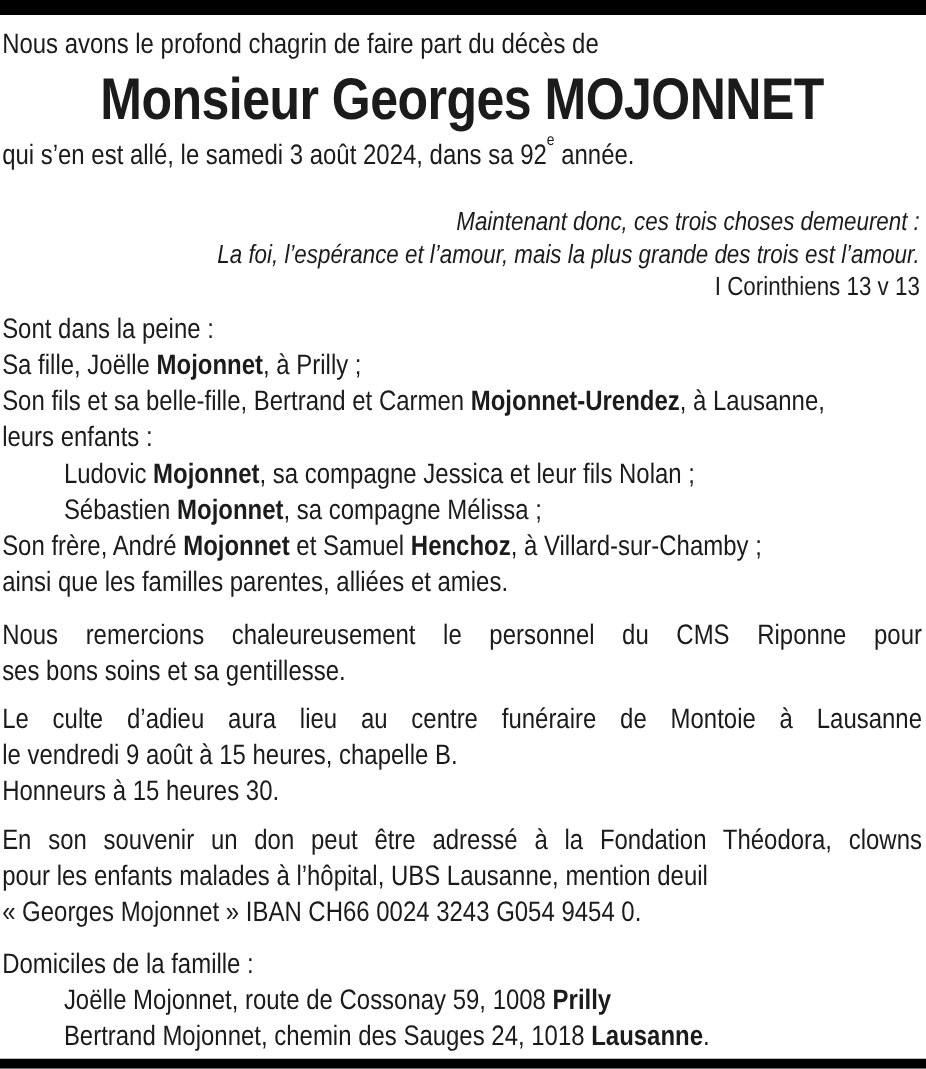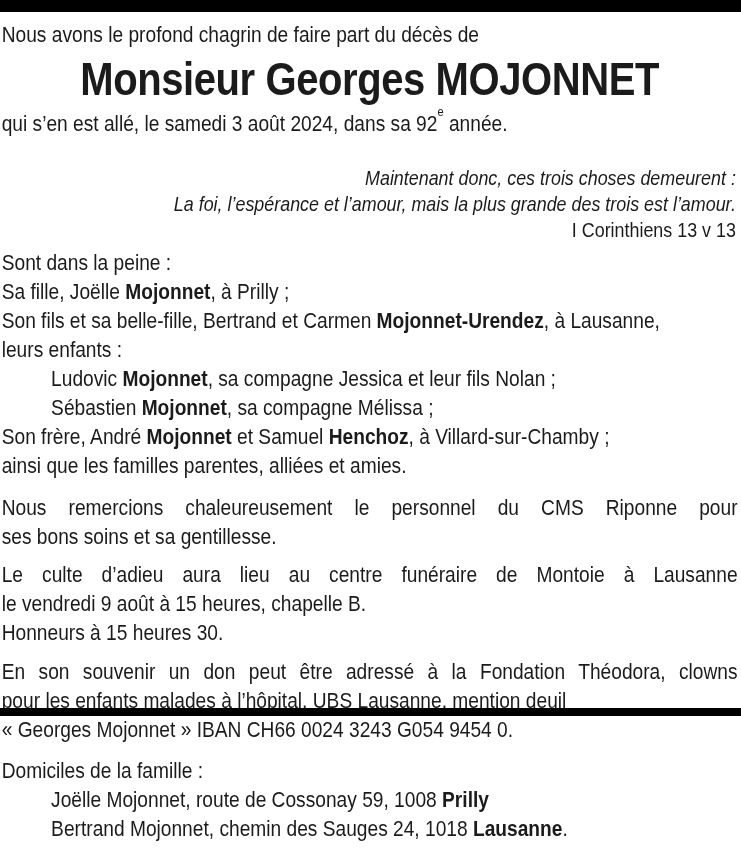--- a/index.html
+++ b/index.html
@@ -3,21 +3,21 @@
 <meta charset="utf-8">
 <style>
   * { margin: 0; padding: 0; box-sizing: border-box; }
   html, body {
     width: 741px; height: 855px;
     background: #ffffff;
     font-family: "Liberation Sans", sans-serif;
     color: #1b1b1b;
     overflow: hidden;
   }
-  .doc { position: relative; width: 741px; height: 716px; background: #fff; }
+  .doc { position: relative; width: 741px; height: 855px; background: #fff; }
   .bar { background: #000; width: 100%; }
   .bar.top { height: 12px; }
   .bar.bottom { position: absolute; left: 0; bottom: 0; height: 8px; }
 
   
   .condense {
     width: 870px;
     transform: scaleX(0.8517);
     transform-origin: 0 0;
     padding: 8px 4px 0 2px;

